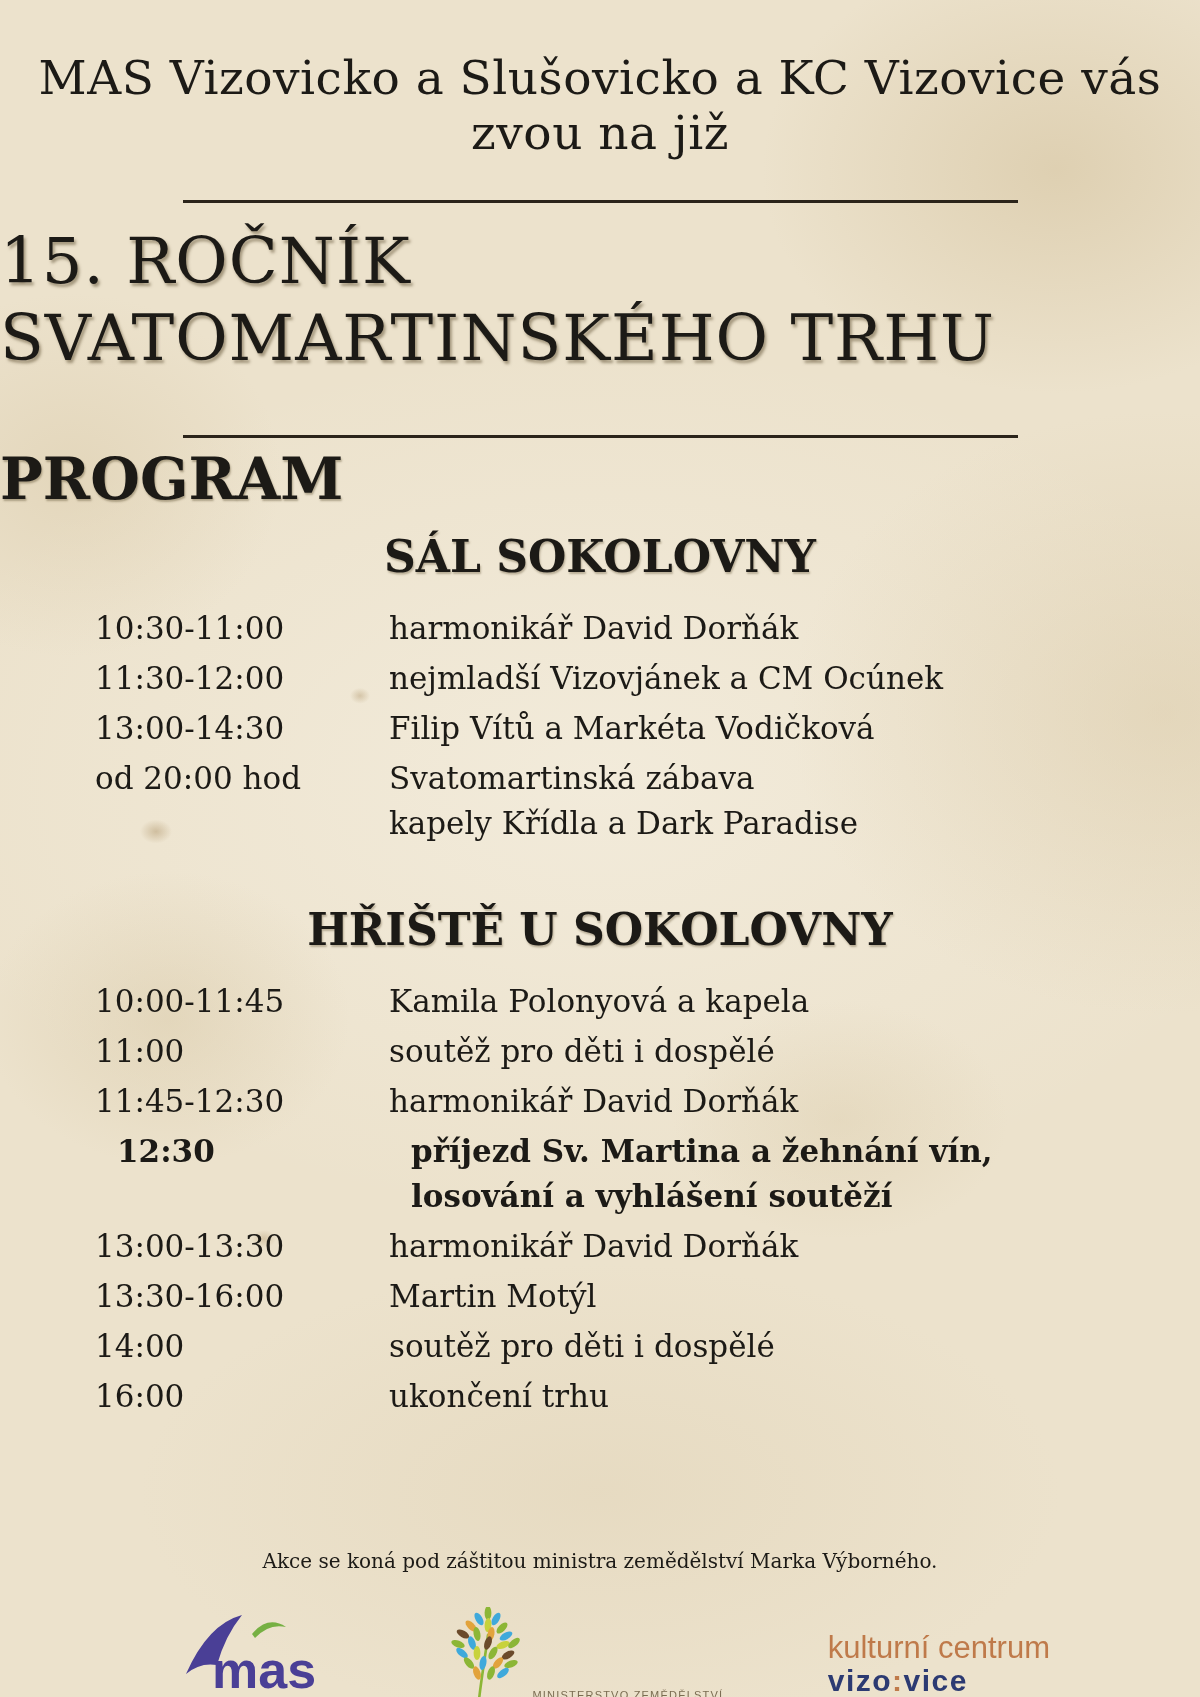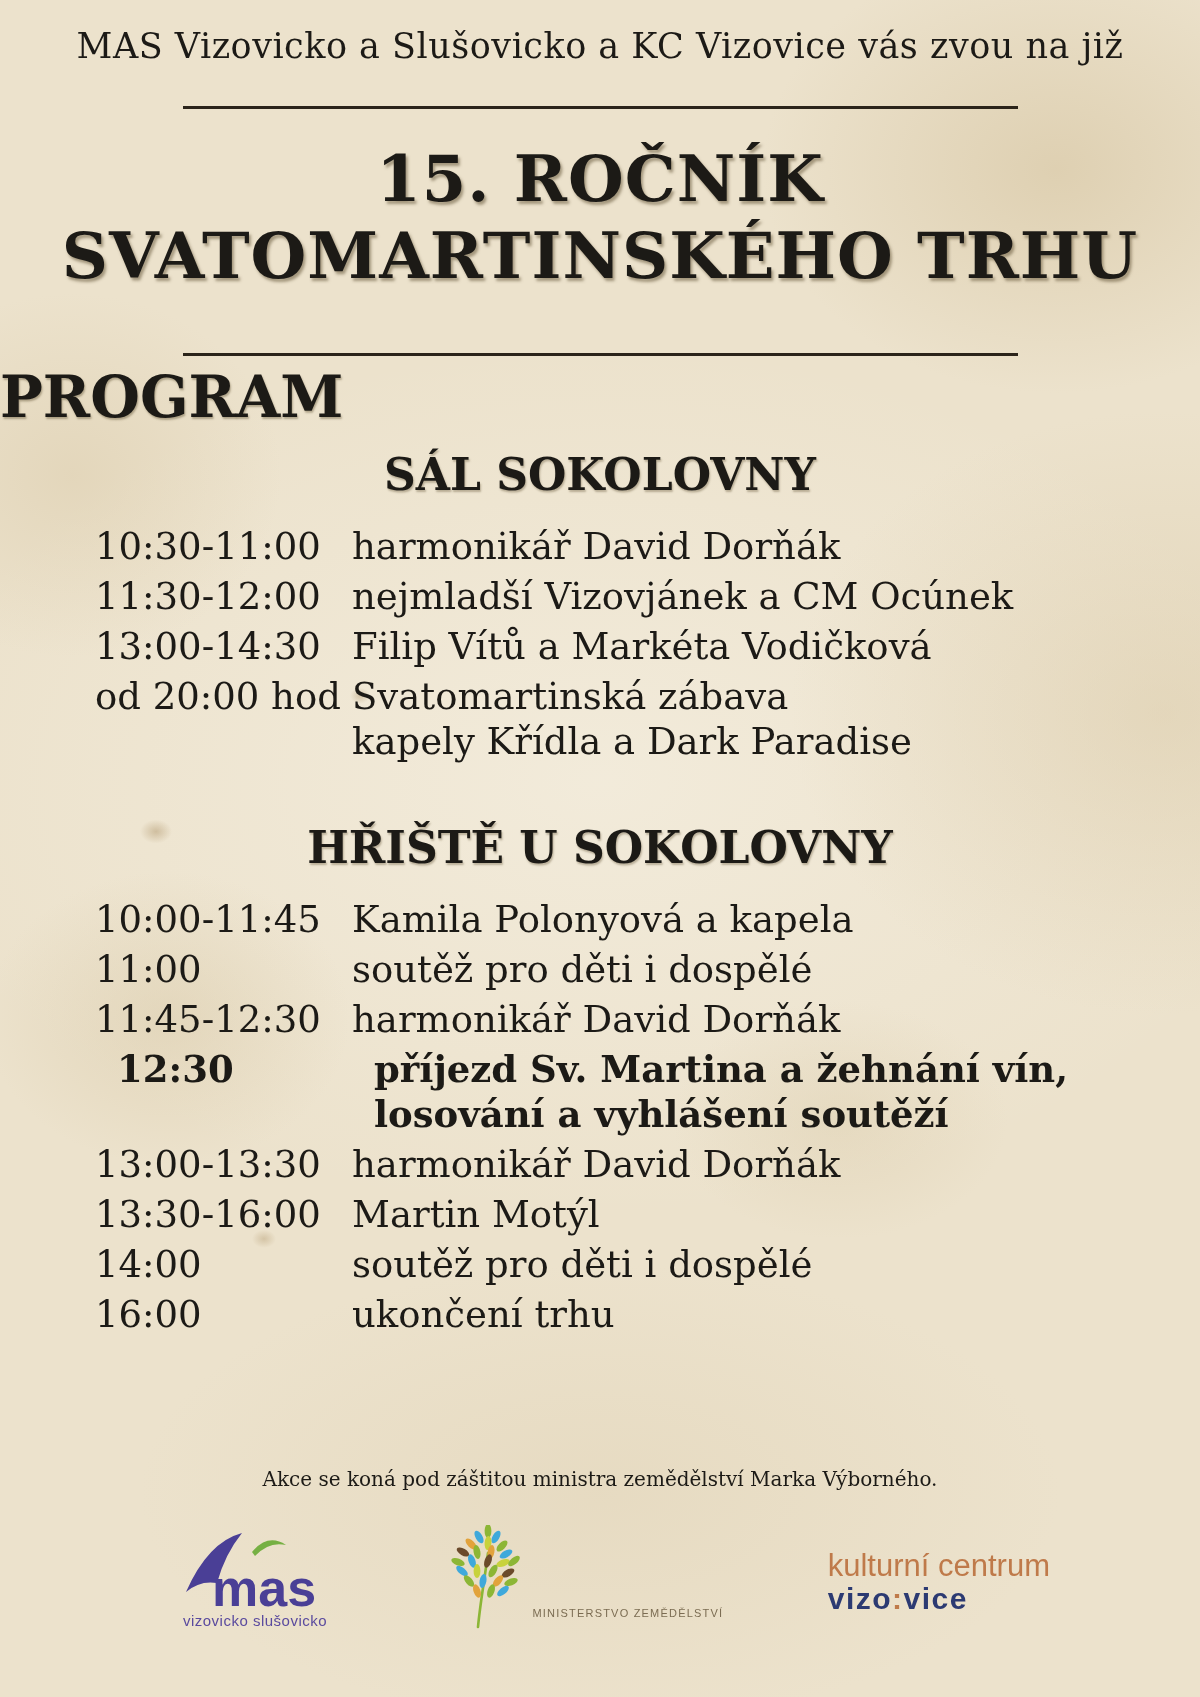--- a/index.html
+++ b/index.html
@@ -16,35 +16,34 @@
       radial-gradient(ellipse 300px 260px at 6% 28%, rgba(214,197,162,0.40), rgba(214,197,162,0) 70%),
       radial-gradient(ellipse 260px 210px at 14% 60%, rgba(208,190,152,0.35), rgba(208,190,152,0) 70%),
       radial-gradient(ellipse 240px 170px at 70% 66%, rgba(212,195,158,0.30), rgba(212,195,158,0) 70%),
       radial-gradient(ellipse 640px 320px at 50% 88%, rgba(220,205,174,0.35), rgba(220,205,174,0) 72%),
       radial-gradient(ellipse 16px 12px at 13% 49%, rgba(150,118,66,0.35), rgba(150,118,66,0) 100%),
       radial-gradient(ellipse 10px 8px at 30% 41%, rgba(150,118,66,0.30), rgba(150,118,66,0) 100%),
       radial-gradient(ellipse 12px 9px at 22% 73%, rgba(150,118,66,0.28), rgba(150,118,66,0) 100%),
       radial-gradient(ellipse 900px 560px at 50% 46%, rgba(247,242,230,0.55), rgba(247,242,230,0) 78%);
   }
   .intro{
-    padding-top:26px;
+    padding-top:50px;
     text-align:center;
-    font-size:35px;
+    font-size:47px;
     letter-spacing:0.5px;
   }
   .rule{
     width:835px;height:0;
     margin:40px auto 0;
     border-top:3px solid #2b241a;
   }
   .title{
-    margin-top:32px;
-    text-align:center;
+    margin-top:20px;
     font-size:64px;
-    font-weight:bold;
+    font-weight:normal;
     line-height:1.2;
     letter-spacing:1px;
     text-shadow:2px 3px 3px rgba(102,88,58,0.55);
   }
   .rule.rule-2{margin-top:58px;}
   .program{
     margin-top:8px;
     font-size:57px;
     font-weight:bold;
     line-height:1.15;
@@ -58,23 +57,24 @@
     font-weight:bold;
     line-height:1.2;
     text-shadow:1px 2px 2px rgba(102,88,58,0.40);
   }
   .schedule{
     margin:22px 0 0 95px;
   }
   .row{
     display:grid;
     grid-template-columns:257px auto;
-    font-size:37px;
+    font-size:31px;
     line-height:45px;
     margin-bottom:5px;
+    gap:37px;
   }
   .row .event{white-space:pre-line;}
   .row.bold{font-weight:bold;margin-left:22px;}
   .note{
     margin-top:130px;
     text-align:center;
     font-size:20px;
   }
   .logos{
     display:flex;

